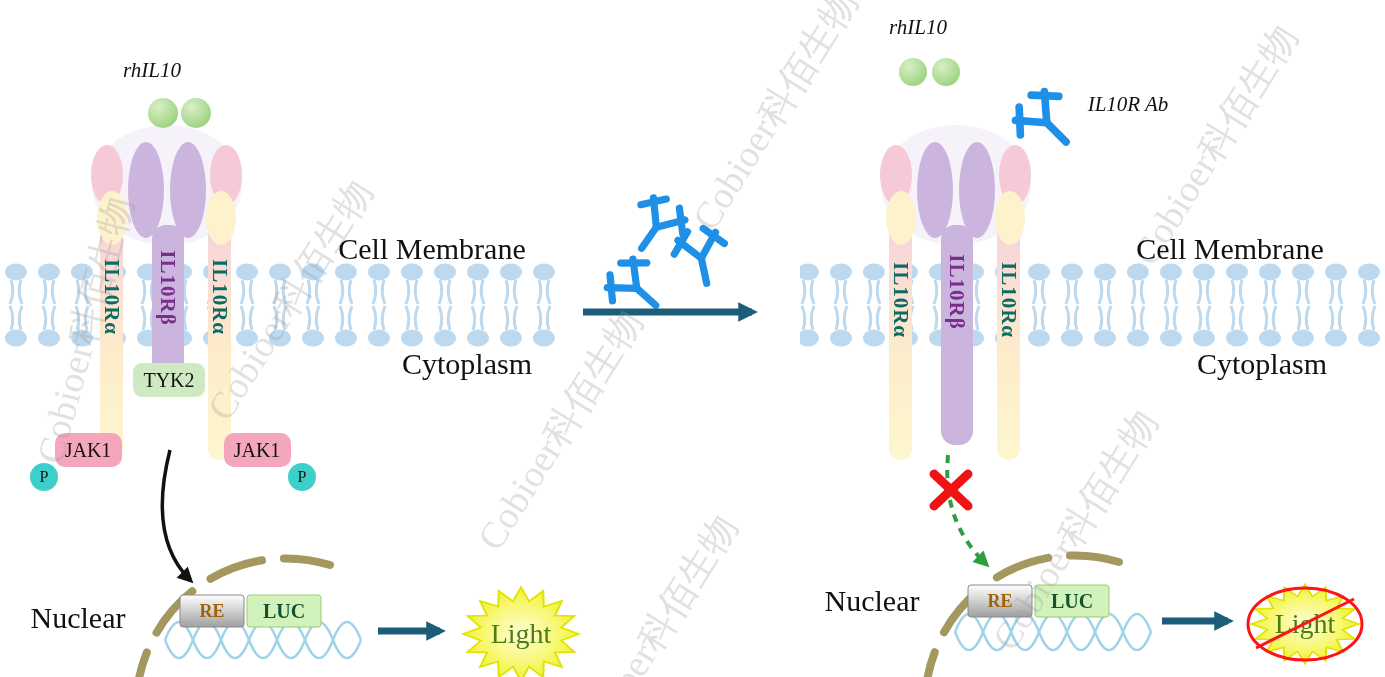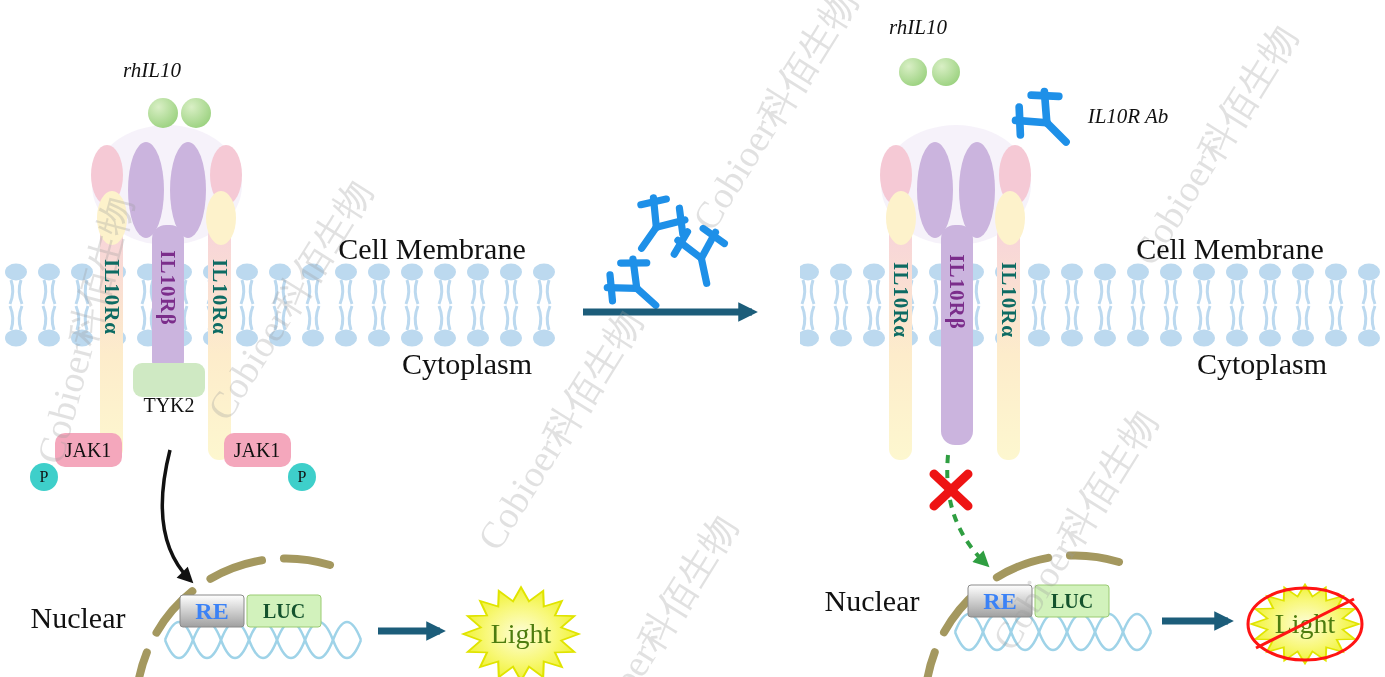--- a/index.html
+++ b/index.html
@@ -12,21 +12,21 @@
   .wm.vert{transform:translate(-50%,-50%) rotate(-75deg);}
   .label{position:absolute;transform:translate(-50%,-50%);color:#111;white-space:nowrap;z-index:3;}
   .big{font-size:30px;}
   .med{font-size:21px;font-style:italic;}
   .box-t{font-size:20px;}
   .small{font-size:16px;}
   .vlabel{position:absolute;z-index:3;font-size:21px;font-weight:bold;letter-spacing:1px;white-space:nowrap;
           transform:translate(-50%,-50%) rotate(90deg);}
   .teal{color:#0d6b63;}
   .purple{color:#7b2d8b;}
-  .re-t{font-size:24px;font-weight:bold;color:#3b82f6;}
+  .re-t{font-size:18px;font-weight:bold;color:#a16207;}
   .luc-t{font-size:20px;font-weight:bold;color:#14532d;}
   .light-t{font-size:28px;font-weight:normal;color:#4d7c0f;}
 </style>
 </head>
 <body>
 
 <div id="canvas">
 
   <svg id="shapes" width="1385" height="677" viewBox="0 0 1385 677">
     <defs>
@@ -166,32 +166,32 @@
   <div class="wm" style="left:1215px;top:145px;">Cobioer科佰生物</div>
   <div class="wm" style="left:1075px;top:530px;">Cobioer科佰生物</div>
   <div class="wm" style="left:655px;top:635px;">Cobioer科佰生物</div>
 
   <div class="label med" style="left:152px;top:70px;">rhIL10</div>
   <div class="vlabel teal" style="left:111px;top:297px;">IL10Rα</div>
   <div class="vlabel purple" style="left:167px;top:288px;">IL10Rβ</div>
   <div class="vlabel teal" style="left:219px;top:297px;">IL10Rα</div>
   <div class="label big" style="left:432px;top:249px;">Cell Membrane</div>
   <div class="label big" style="left:467px;top:364px;">Cytoplasm</div>
-  <div class="label box-t" style="left:169px;top:380px;margin-top:25px;">TYK2</div>
+  <div class="label box-t" style="left:169px;top:380px;">TYK2</div>
   <div class="label box-t" style="left:88px;top:450px;">JAK1</div>
   <div class="label box-t" style="left:257px;top:450px;">JAK1</div>
   <div class="label small" style="left:44px;top:477px;">P</div>
   <div class="label small" style="left:302px;top:477px;">P</div>
   <div class="label big" style="left:78px;top:618px;">Nuclear</div>
   <div class="label re-t" style="left:212px;top:611px;">RE</div>
   <div class="label luc-t" style="left:284px;top:611px;">LUC</div>
   <div class="label light-t" style="left:521px;top:634px;">Light</div>
 
   <div class="label med" style="left:918px;top:27px;">rhIL10</div>
-  <div class="label med" style="left:1128px;top:116px;">IL10R Ab</div>
+  <div class="label med" style="left:1128px;top:104px;">IL10R Ab</div>
   <div class="vlabel teal" style="left:900px;top:300px;">IL10Rα</div>
   <div class="vlabel purple" style="left:956px;top:292px;">IL10Rβ</div>
   <div class="vlabel teal" style="left:1008px;top:300px;">IL10Rα</div>
   <div class="label big" style="left:1230px;top:249px;">Cell Membrane</div>
   <div class="label big" style="left:1262px;top:364px;">Cytoplasm</div>
   <div class="label big" style="left:872px;top:601px;">Nuclear</div>
   <div class="label re-t" style="left:1000px;top:601px;">RE</div>
   <div class="label luc-t" style="left:1072px;top:601px;">LUC</div>
   <div class="label light-t" style="left:1305px;top:624px;">Light</div>
 

